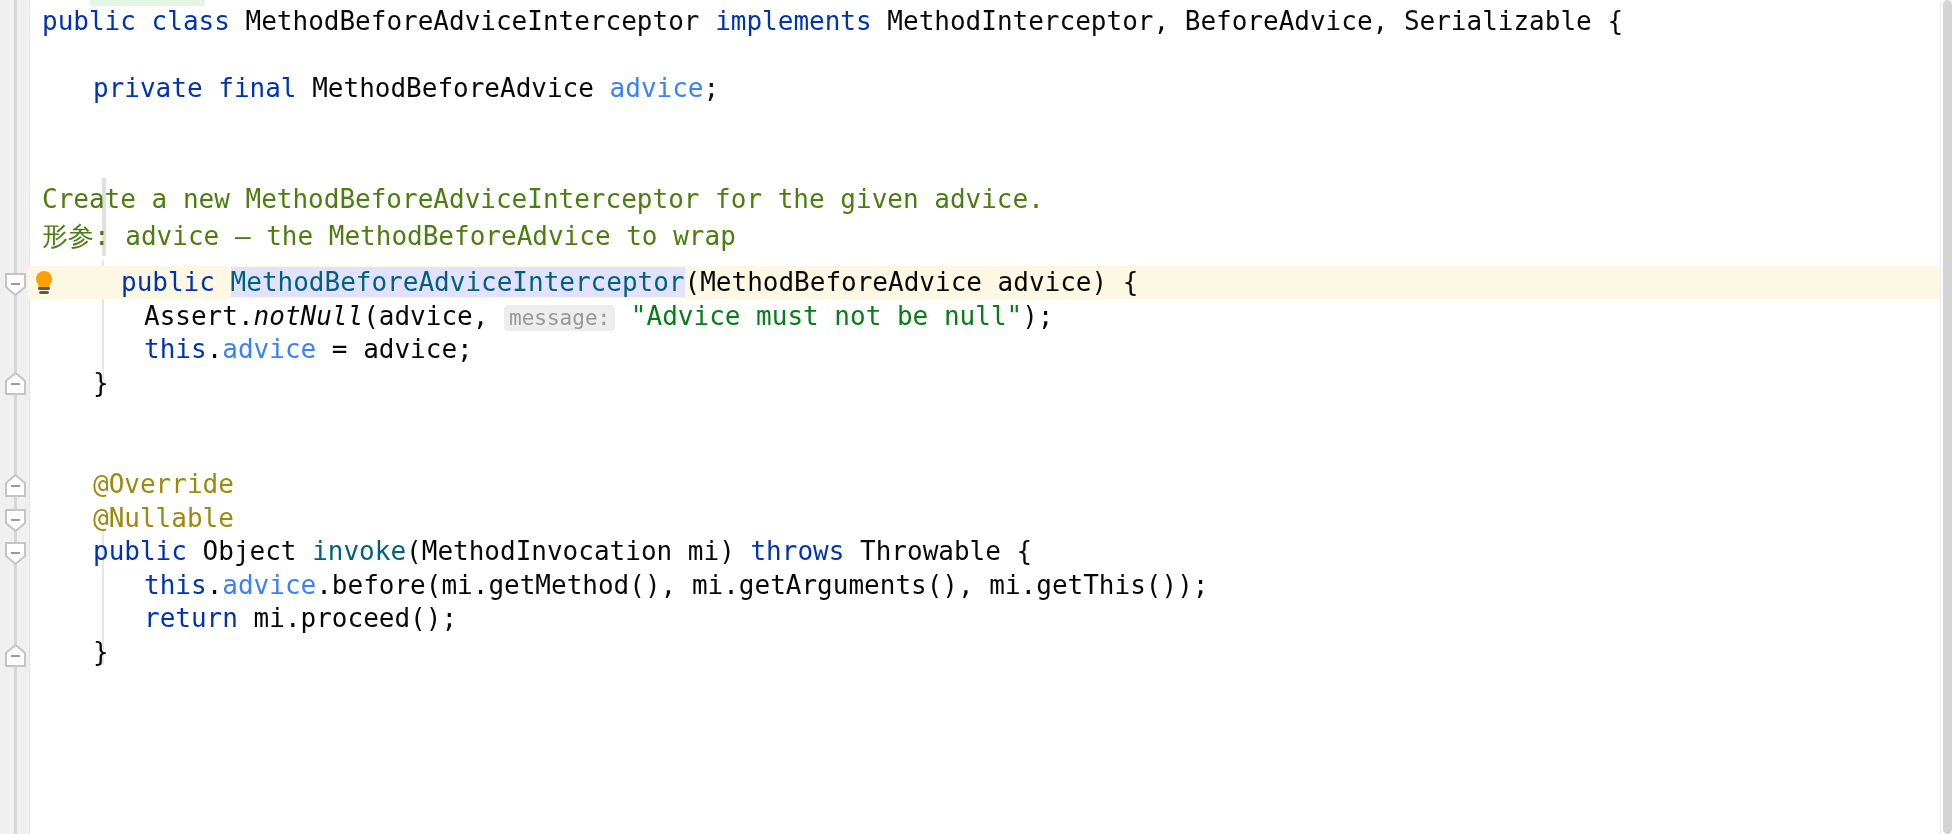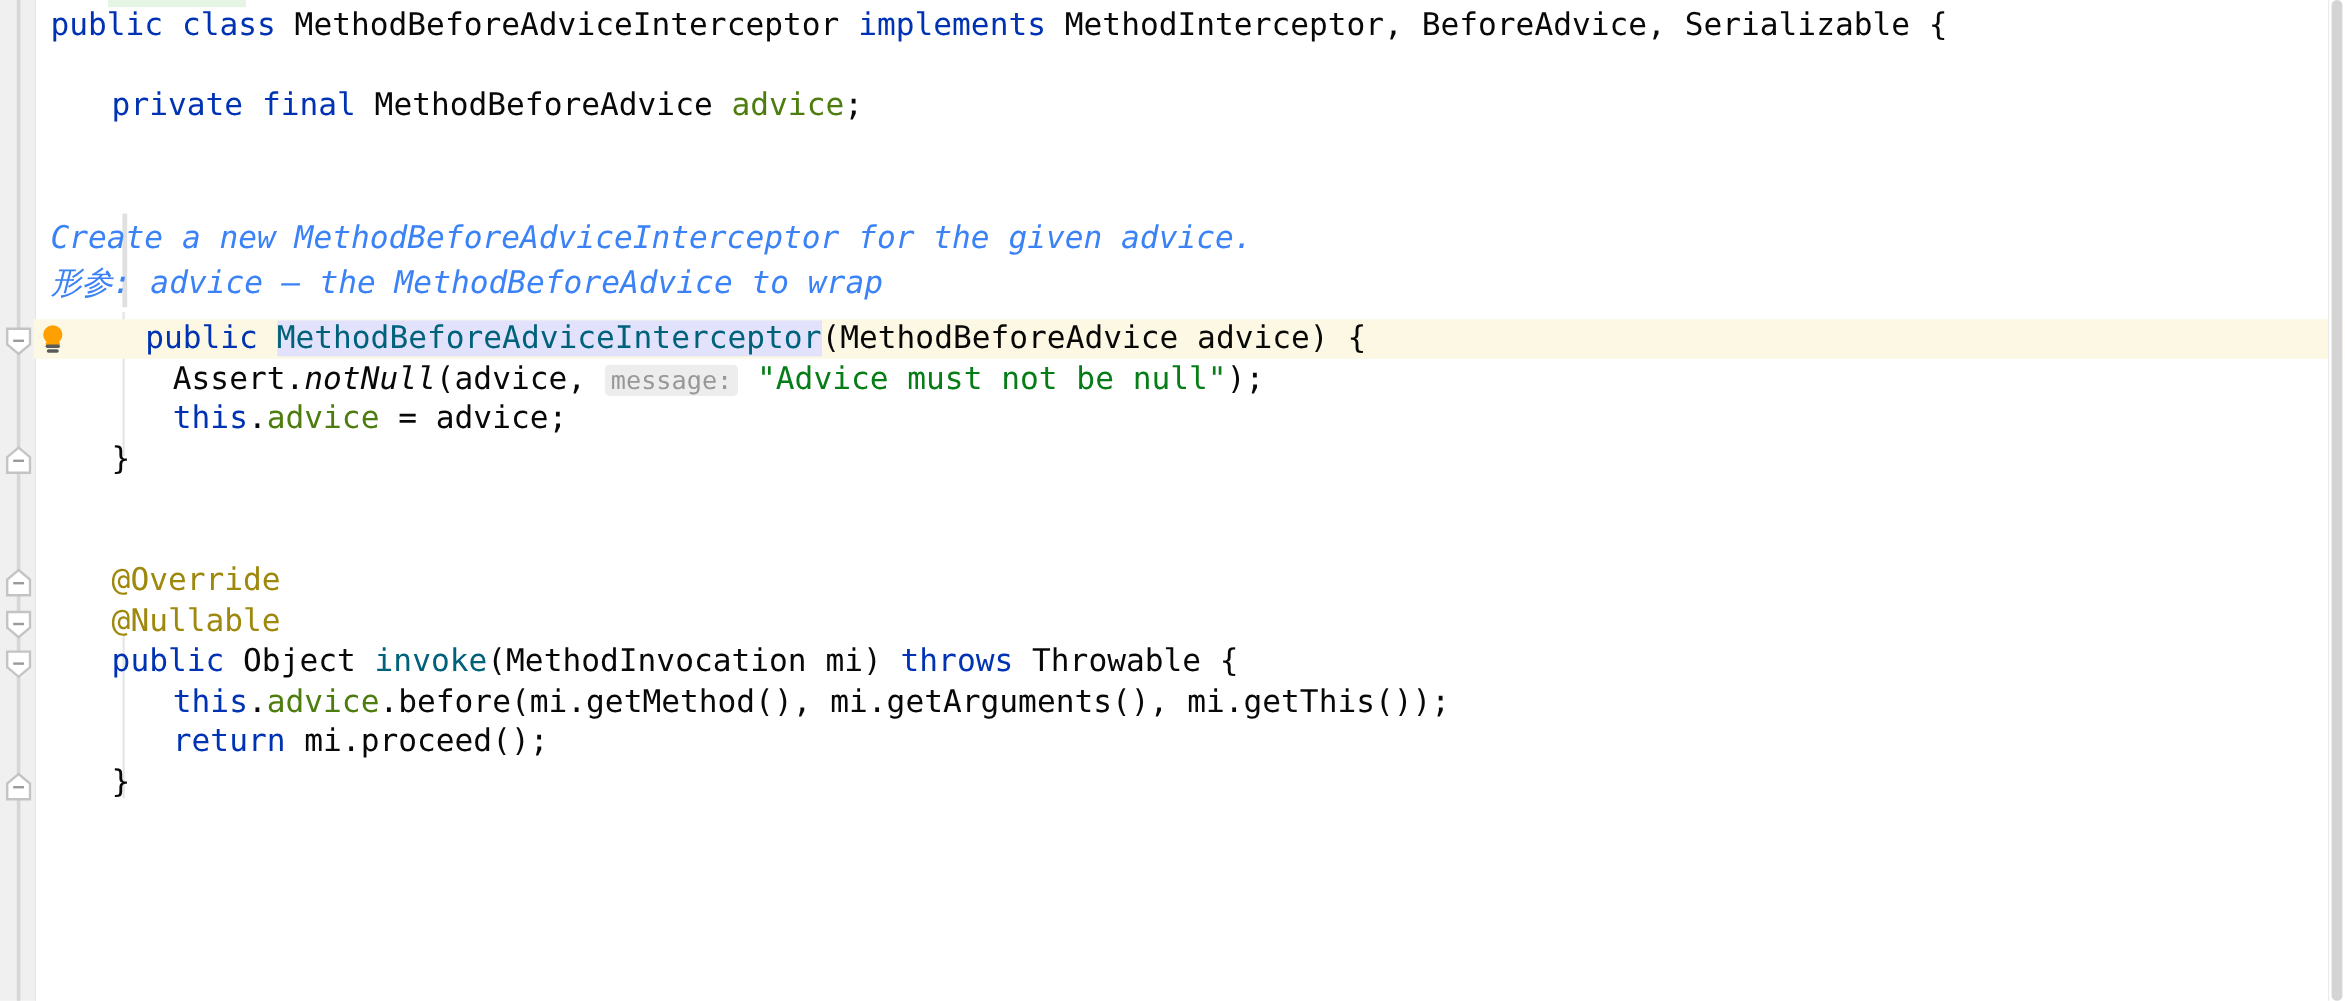--- a/index.html
+++ b/index.html
@@ -74,24 +74,24 @@
     background:#e0e0e0;
   }
   
   .indent-guide{
     position:absolute;width:2px;background:#e6e6e6;
   }
   
   .kw{color:#0033b3;}
   .cls{color:#080808;}
   .ctor{color:#00627a;}
-  .fld{color:#4d7c0f;}
+  .fld{color:#3b82f6;}
   .str{color:#067d17;}
   .anno{color:#9e880d;}
-  .doc{color:#3b82f6;font-style:italic;}
+  .doc{color:#4d7c0f;}
   .italic{font-style:italic;}
   .sel{background:#e2e2fc;}
   .inlay{
     color:#989898;
     background:#ededed;
     border-radius:4px;
     padding:1px 5px;
     font-size:21px;
   }
 </style>

